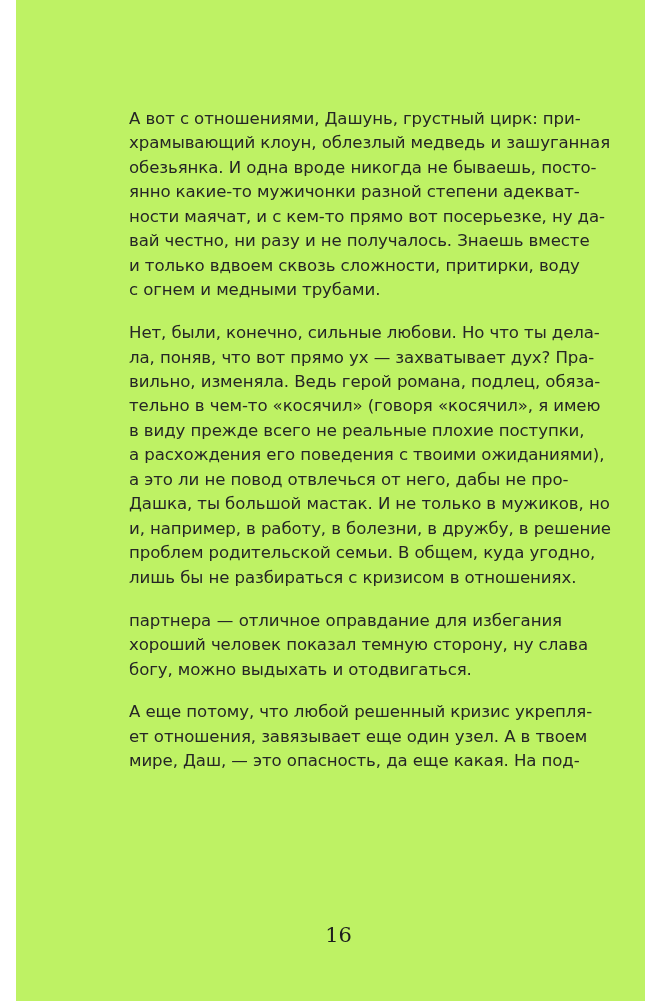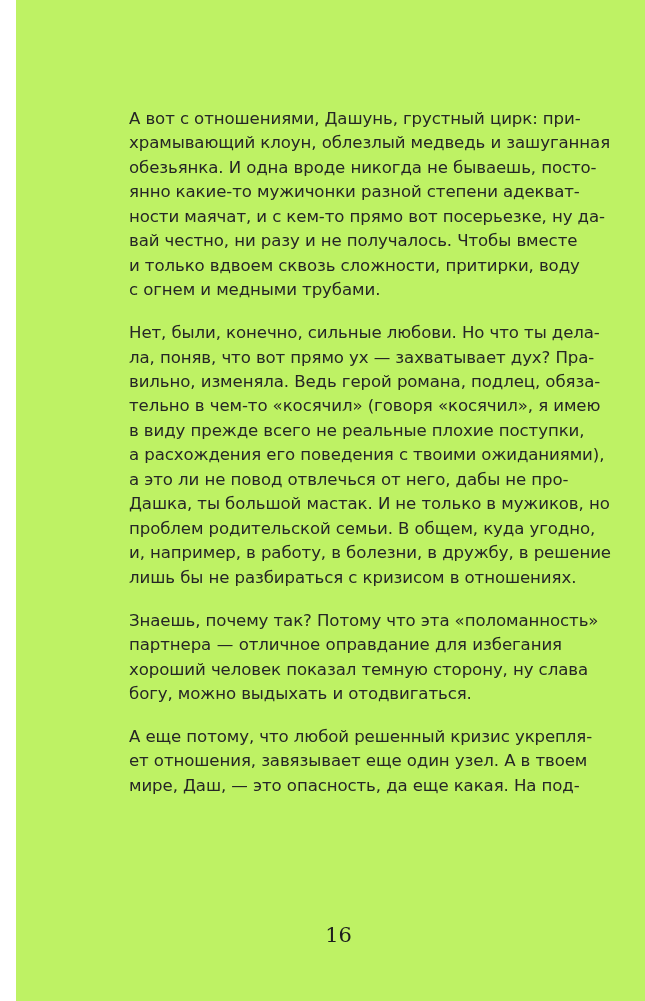--- a/index.html
+++ b/index.html
@@ -66,41 +66,40 @@
 
 <div class="page">
   <div class="text-block">
 
     <p class="para">
       <span class="line">А вот с отношениями, Дашунь, грустный цирк: при-</span>
       <span class="line">храмывающий клоун, облезлый медведь и зашуганная</span>
       <span class="line">обезьянка. И одна вроде никогда не бываешь, посто-</span>
       <span class="line">янно какие-то мужичонки разной степени адекват-</span>
       <span class="line">ности маячат, и с кем-то прямо вот посерьезке, ну да-</span>
-      <span class="line">вай честно, ни разу и не получалось. Чтобы вместе</span>
+      <span class="line">вай честно, ни разу и не получалось. Знаешь вместе</span>
       <span class="line">и только вдвоем сквозь сложности, притирки, воду</span>
       <span class="line last">с огнем и медными трубами.</span>
     </p>
 
     <p class="para">
       <span class="line">Нет, были, конечно, сильные любови. Но что ты дела-</span>
       <span class="line">ла, поняв, что вот прямо ух — захватывает дух? Пра-</span>
       <span class="line">вильно, изменяла. Ведь герой романа, подлец, обяза-</span>
       <span class="line">тельно в чем-то «косячил» (говоря «косячил», я имею</span>
       <span class="line">в виду прежде всего не реальные плохие поступки,</span>
       <span class="line">а расхождения его поведения с твоими ожиданиями),</span>
       <span class="line">а это ли не повод отвлечься от него, дабы не про-</span>
       <span class="line">Дашка, ты большой мастак. И не только в мужиков, но</span>
+      <span class="line">и, например, в работу, в болезни, в дружбу, в решение</span>
       <span class="line">проблем родительской семьи. В общем, куда угодно,</span>
-      <span class="line">и, например, в работу, в болезни, в дружбу, в решение</span>
       <span class="line">лишь бы не разбираться с кризисом в отношениях.</span>
     </p>
 
     <p class="para">
-      <span class="line">Знаешь, почему так? Потому что эта «поломанность»</span>
       <span class="line">партнера — отличное оправдание для избегания</span>
       <span class="line">хороший человек показал темную сторону, ну слава</span>
       <span class="line last">богу, можно выдыхать и отодвигаться.</span>
     </p>
 
     <p class="para">
       <span class="line">А еще потому, что любой решенный кризис укрепля-</span>
       <span class="line">ет отношения, завязывает еще один узел. А в твоем</span>
       <span class="line">мире, Даш, — это опасность, да еще какая. На под-</span>
     </p>

